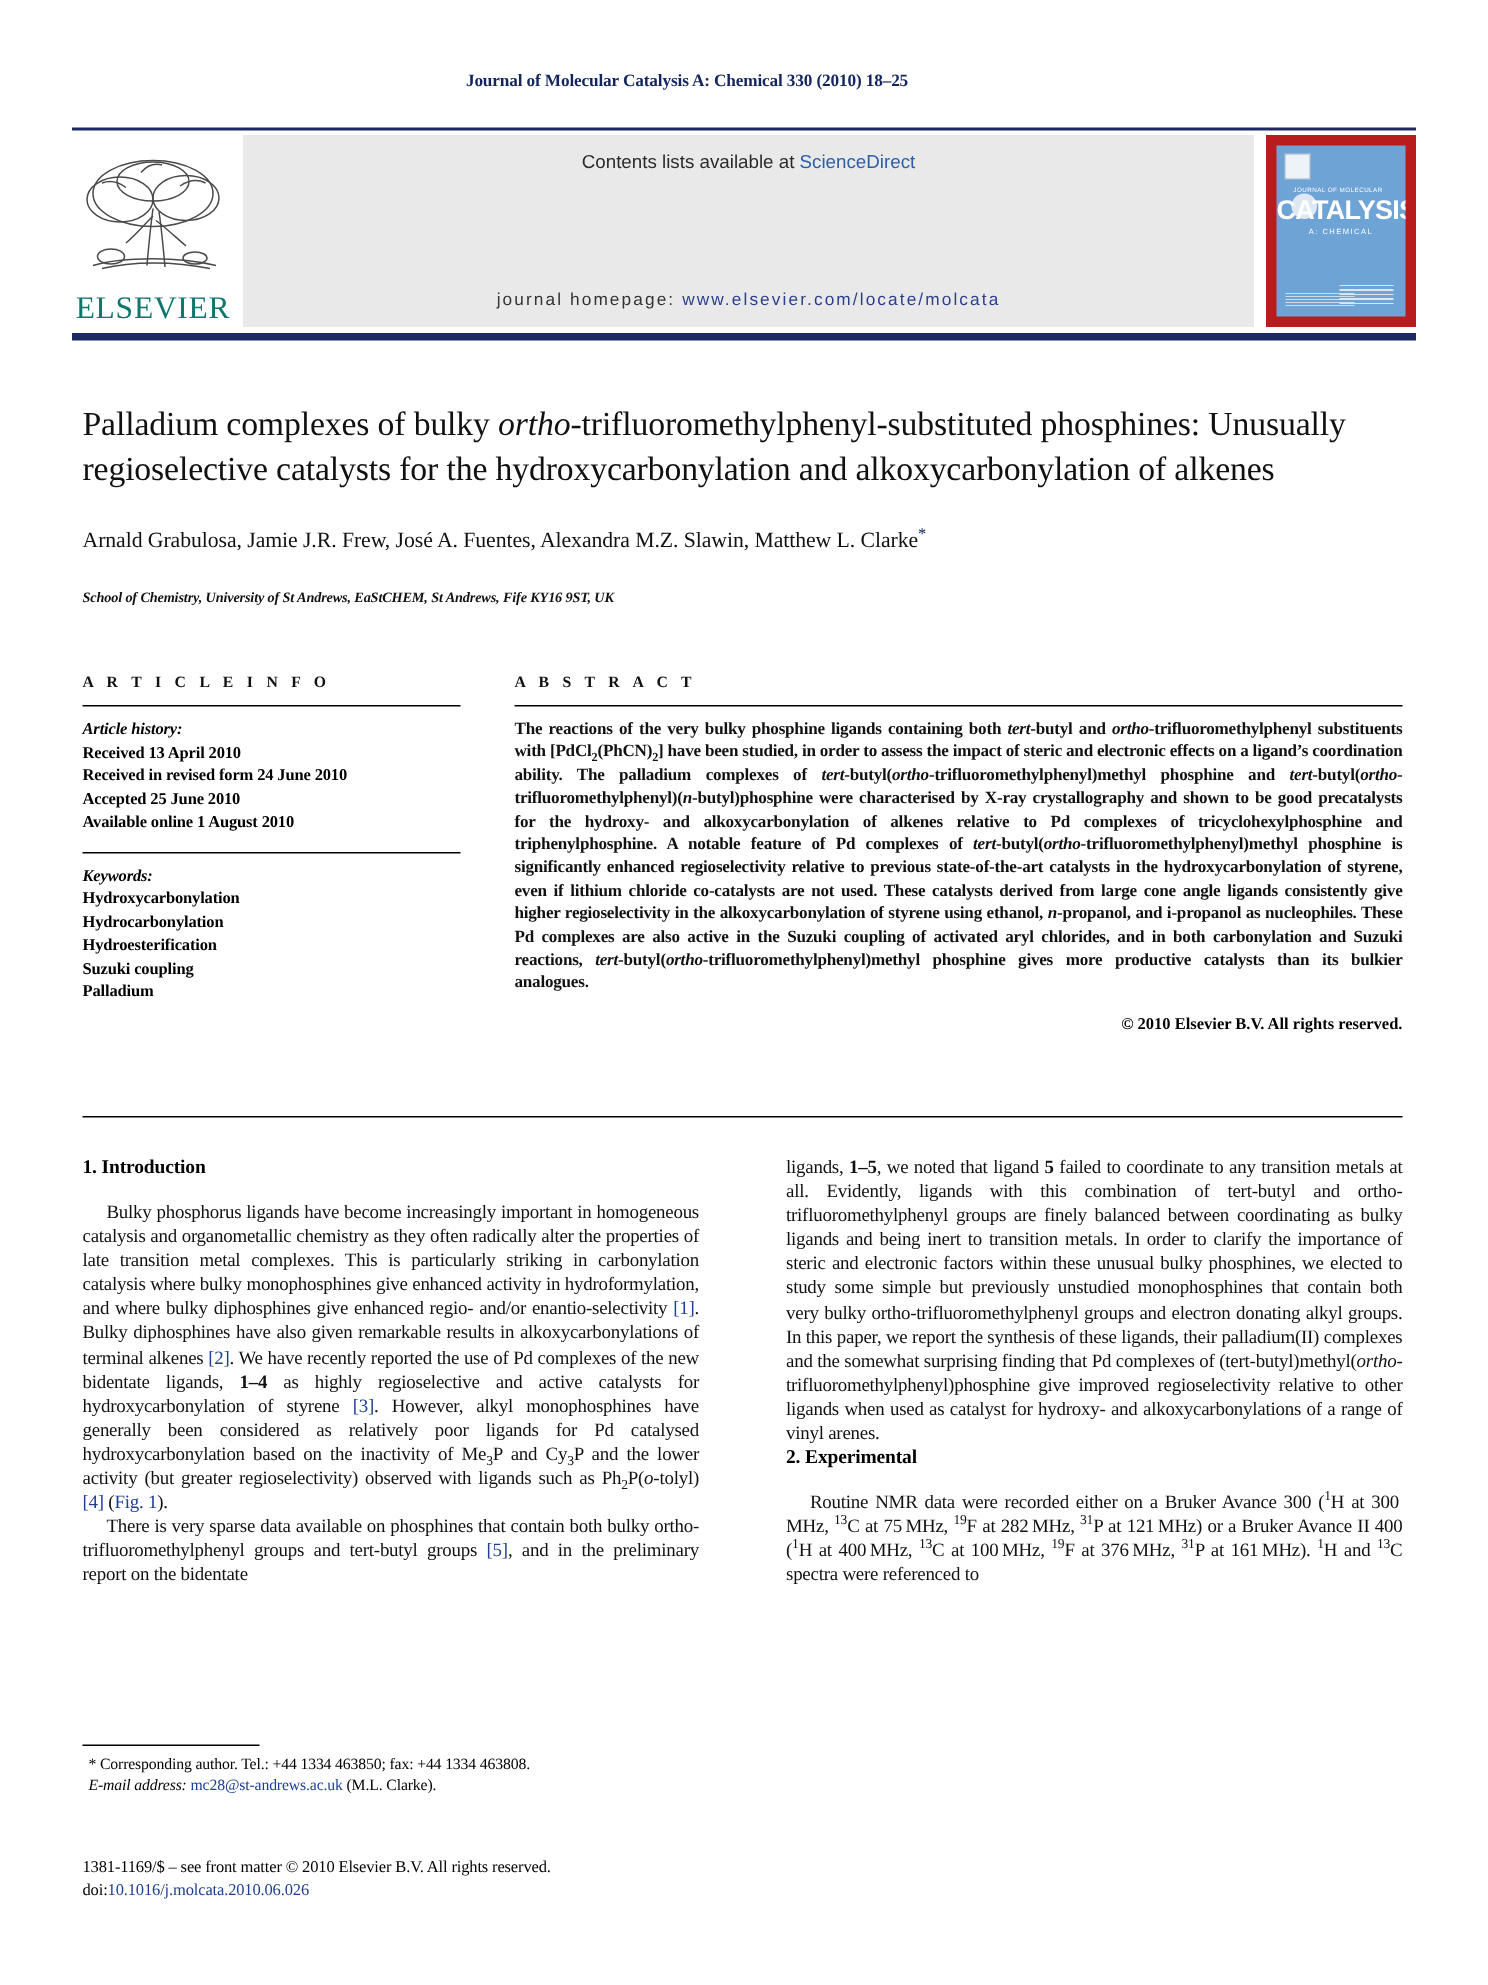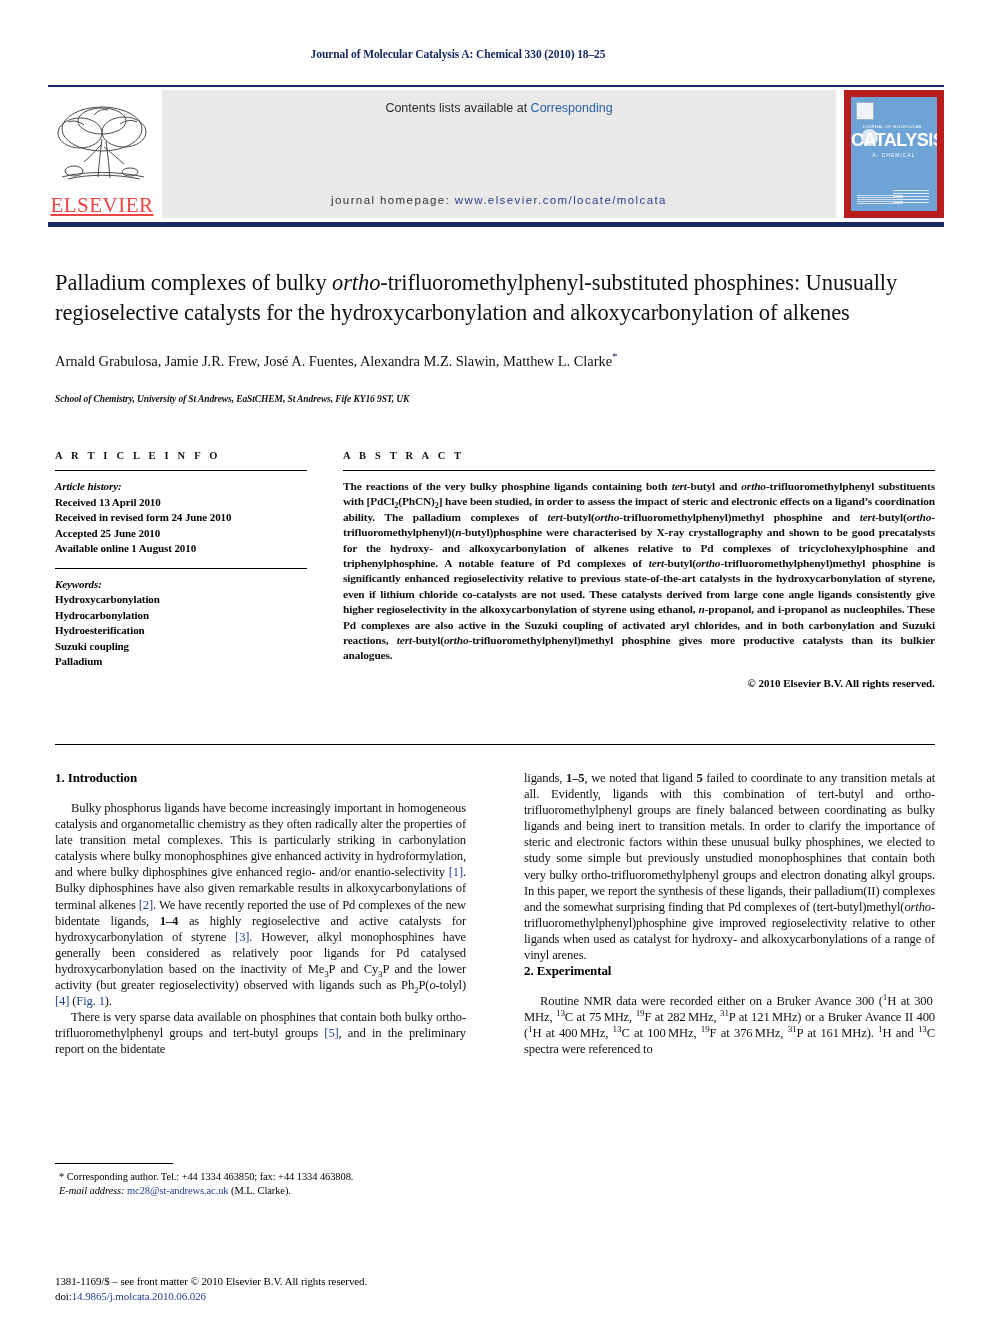--- a/index.html
+++ b/index.html
@@ -60,24 +60,23 @@
     justify-content: flex-end;
     align-items: center;
     padding-bottom: 2px;
     box-sizing: border-box;
   }
   .tree-svg { display:block; }
   .elsevier-word {
     font-family: "Liberation Serif", serif;
     font-size: 21px;
     letter-spacing: 0.5px;
-    color: #ef4444;
+    color: #0f766e;
     line-height: 1;
     margin-top: 0;
-    text-decoration: underline;
   }
   .masthead-center {
     flex: 1 1 auto;
     background: #e9e9e9;
     display: flex;
     flex-direction: column;
     align-items: center;
     justify-content: space-between;
     padding: 11px 10px 12px 10px;
     box-sizing: border-box;
@@ -326,21 +325,21 @@
     font-size: 10.5px;
     line-height: 14px;
     letter-spacing: -0.1px;
   }
   .fn-line .em { font-style: italic; }
   .fn-mail { color: #1d3f91; }
   .fn-indent { padding-left: 12px; text-indent: -8px;}
 
   .issnblock {
     position: absolute;
-    left: 55px; top: 1274px;
+    left: 55px; top: 1238px;
     width: 470px;
     font-family: "Liberation Serif", serif;
     font-size: 11px;
     line-height: 15px;
     letter-spacing: -0.1px;
   }
   .doi-link { color: #1d3f91; }
   sub { font-size: 72%; line-height:0; }
   sup { font-size: 72%; line-height:0; }
 </style>
@@ -373,21 +372,21 @@
             <path d="M30 26 q-8 -6 -16 -3"></path>
             <path d="M66 25 q9 -6 17 -2"></path>
             <path d="M40 16 q6 -7 14 -5"></path>
           </g>
         </svg>
         <div class="elsevier-word">ELSEVIER</div>
       </div>
 
       <div class="masthead-center">
         <div class="contents-line">
-          <span>Contents lists available at </span><span class="sd">Corresponding</span>
+          <span>Contents lists available at </span><span class="sd">ScienceDirect</span>
         </div>
         <div class="homepage-line">
           <span>journal homepage: </span><span class="url">www.elsevier.com/locate/molcata</span>
         </div>
       </div>
 
       <div class="cover-thumb">
         <div class="cover-els"></div>
         <div class="cover-circle"></div>
         <div class="cover-kicker">JOURNAL OF MOLECULAR</div>
@@ -458,16 +457,16 @@
   </div>
 
   <div class="footnote">
     <div class="fn-rule"></div>
     <div class="fn-line fn-indent">* Corresponding author. Tel.: +44 1334 463850; fax: +44 1334 463808.</div>
     <div class="fn-line fn-indent"><span class="em">E-mail address:</span> <span class="fn-mail">mc28@st-andrews.ac.uk</span> <span>(M.L. Clarke).</span></div>
   </div>
 
   <div class="issnblock">
     <div>1381-1169/$ – see front matter © 2010 Elsevier B.V. All rights reserved.</div>
-    <div><span>doi:</span><span class="doi-link">14.9865/j.molcata.2010.06.026</span></div>
+    <div><span>doi:</span><span class="doi-link">10.1016/j.molcata.2010.06.026</span></div>
   </div>
 
 </div>
 
 </body></html>

